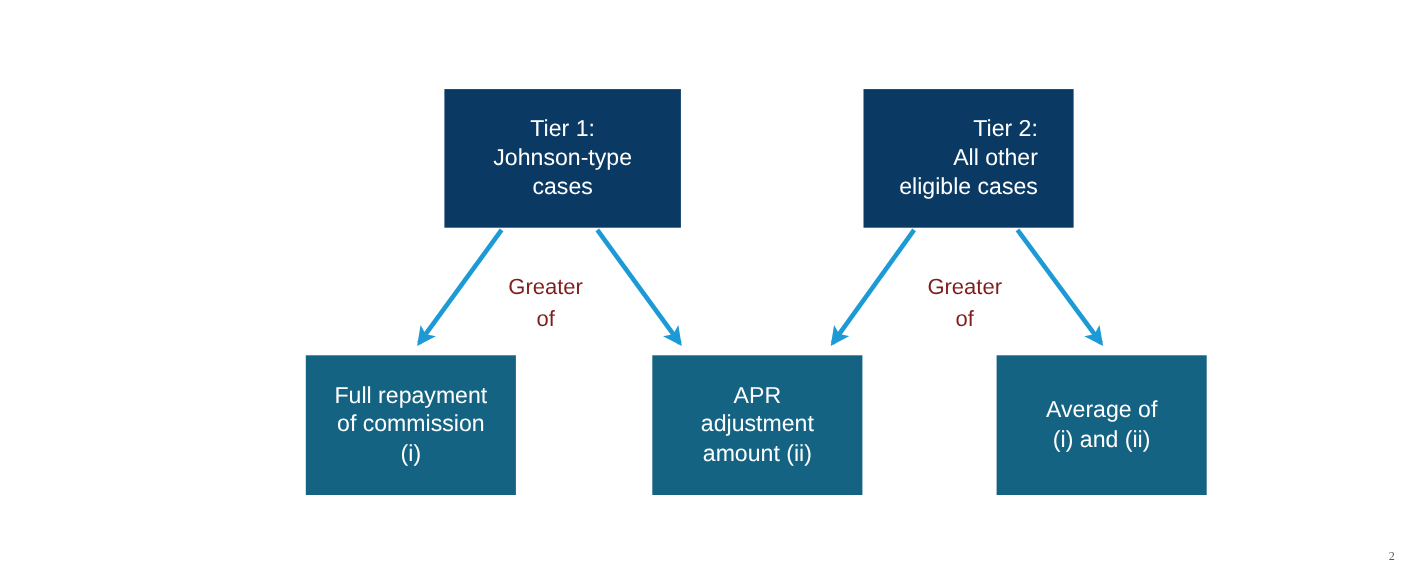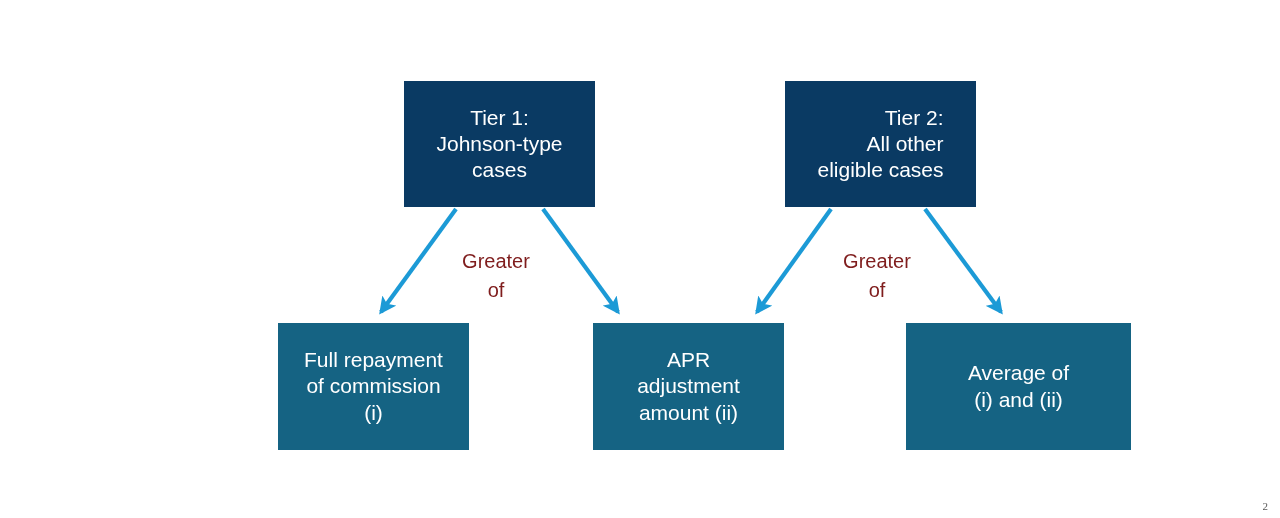--- a/index.html
+++ b/index.html
@@ -53,26 +53,26 @@
     background: #0a3a63;
     font-size: 21px;
   }
 
   .outcome-node {
     background: #156383;
     font-size: 21px;
   }
 
   
-  #node-tier1   { left: 404px; top: 81px;  width: 191px; height: 126px; }
+  #node-tier1   { left: 404px; top: 81px;  width: 215px; height: 126px; }
   #node-tier2   { left: 785px; top: 81px;  width: 191px; height: 126px; text-align: right; }
 
   #node-full-repayment { left: 278px; top: 323px; width: 191px; height: 127px; }
   #node-apr-adjustment { left: 593px; top: 323px; width: 191px; height: 127px; }
-  #node-average        { left: 906px; top: 323px; width: 225px; height: 127px; }
+  #node-average        { left: 906px; top: 323px; width: 191px; height: 127px; }
 
   .edge-label {
     position: absolute;
     z-index: 2;
     color: #7f1d1d;
     font-size: 20px;
     line-height: 1.45;
     text-align: center;
     white-space: pre-line;
   }

